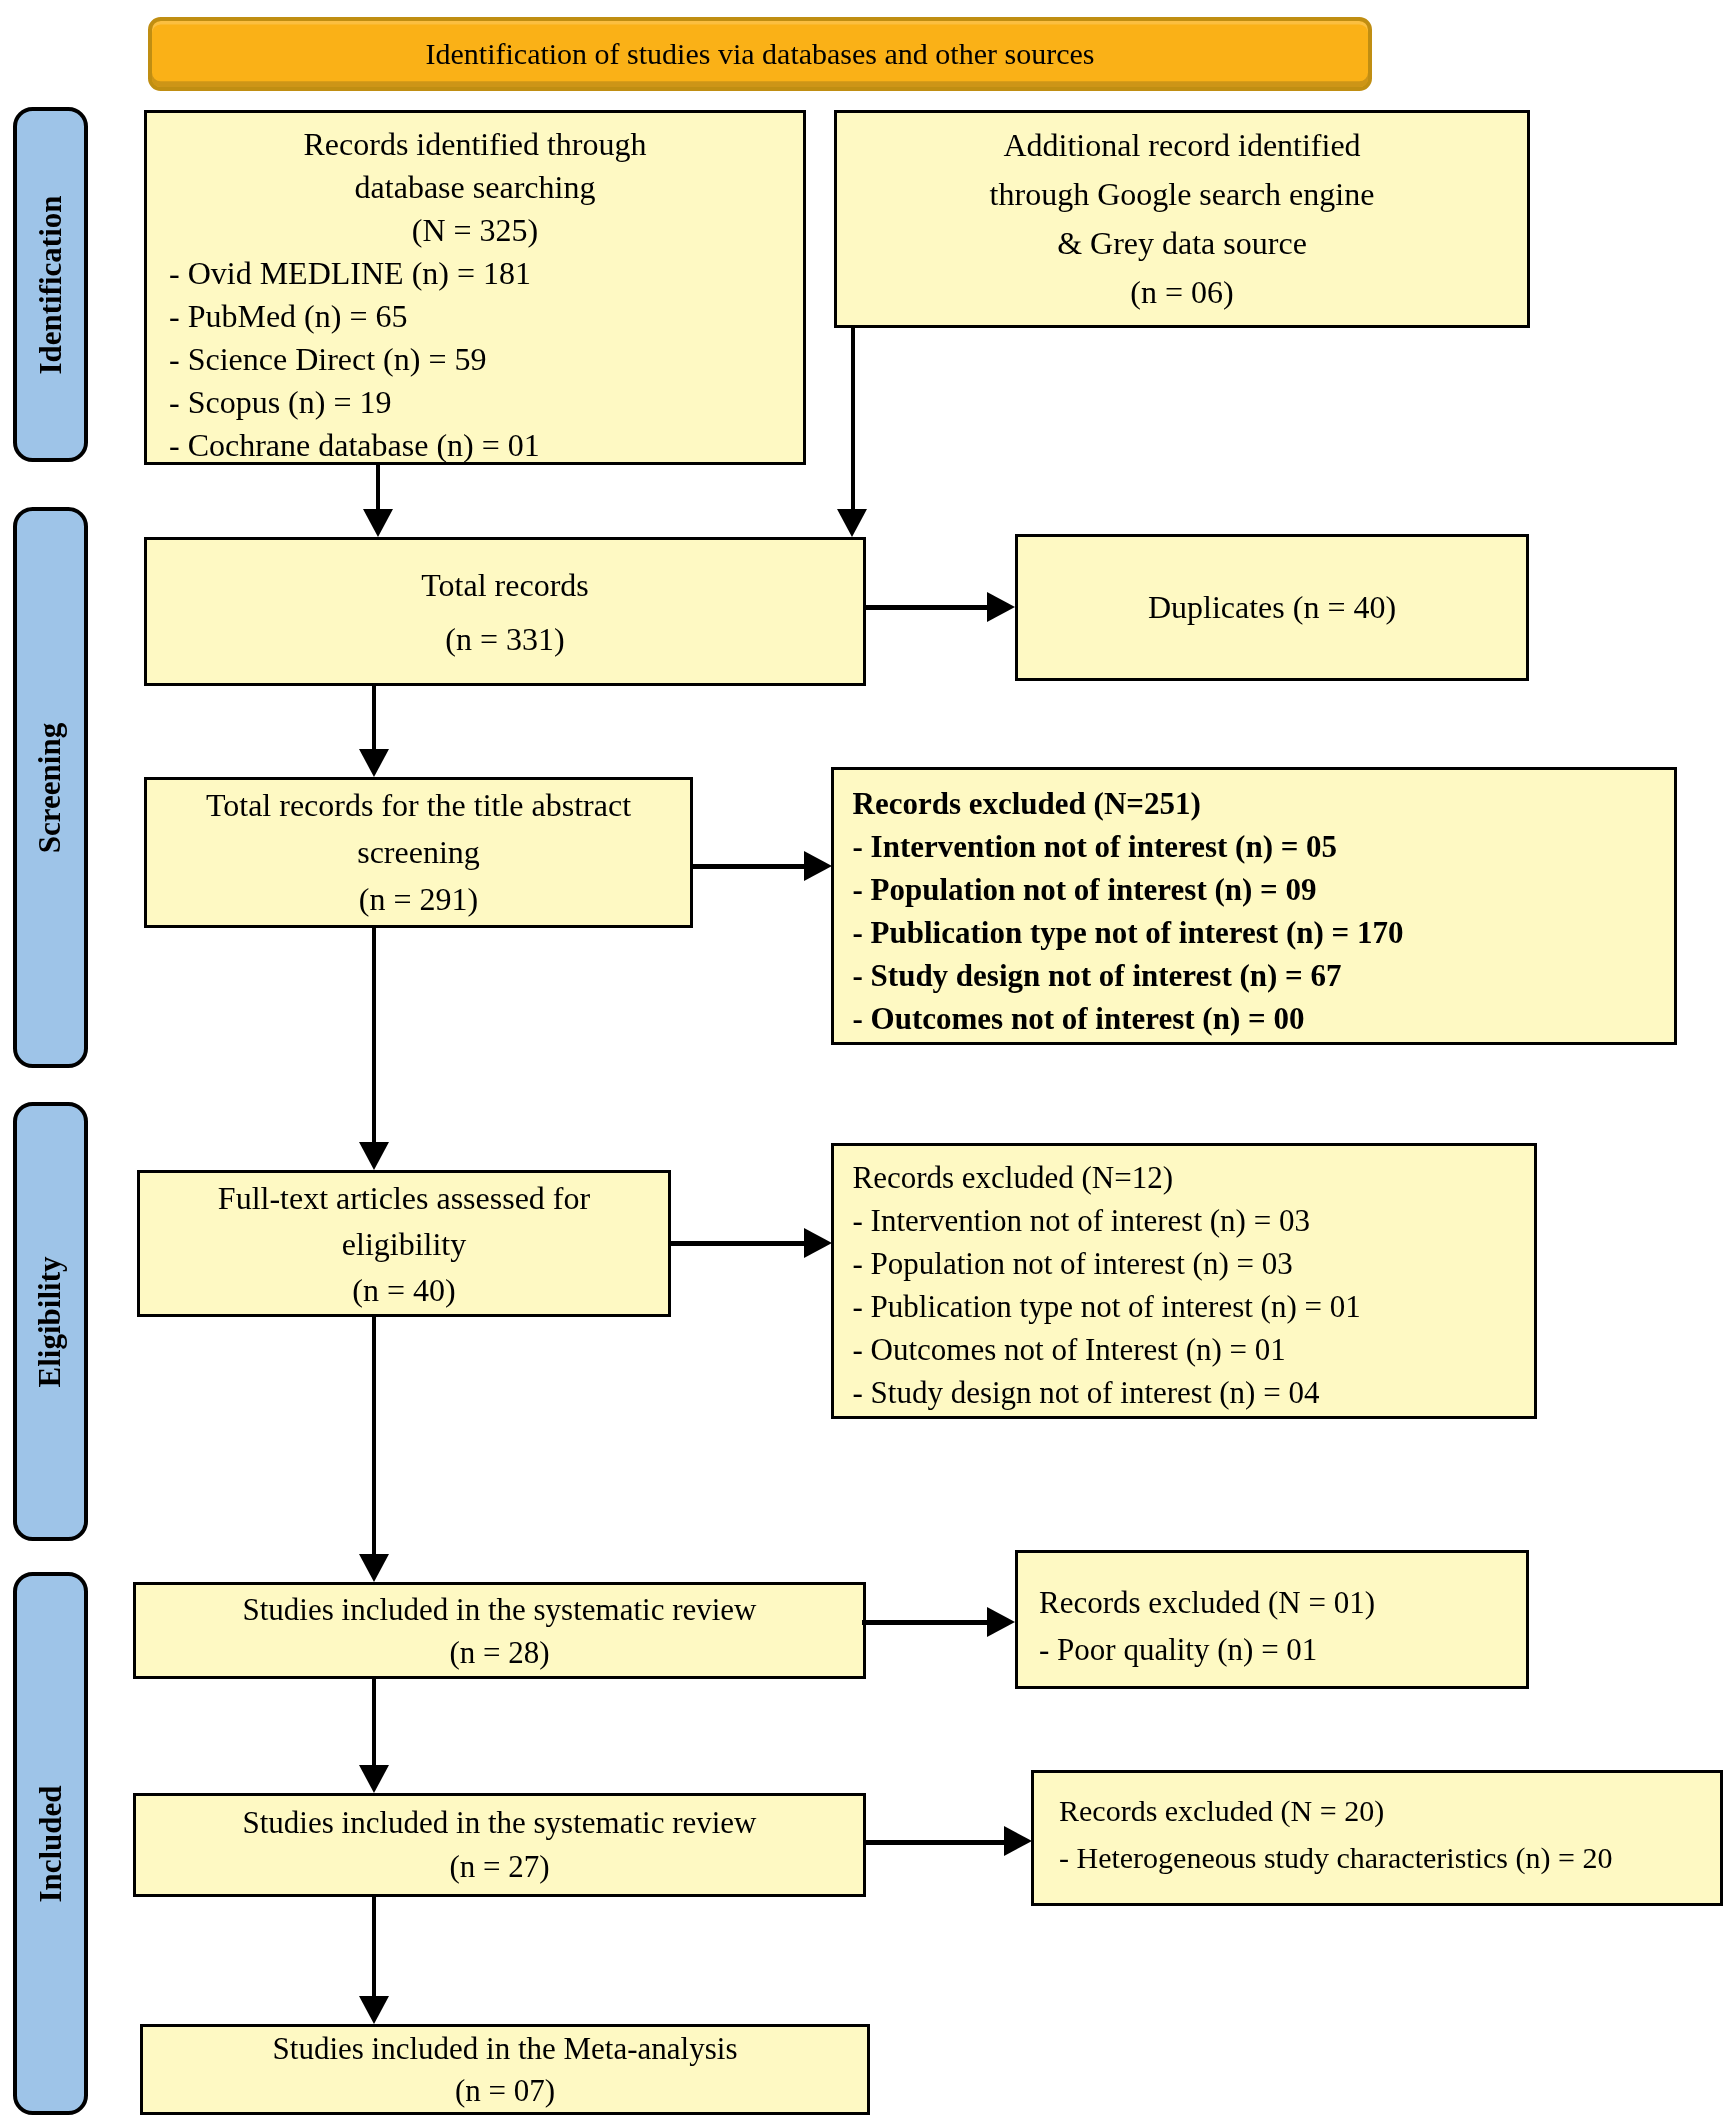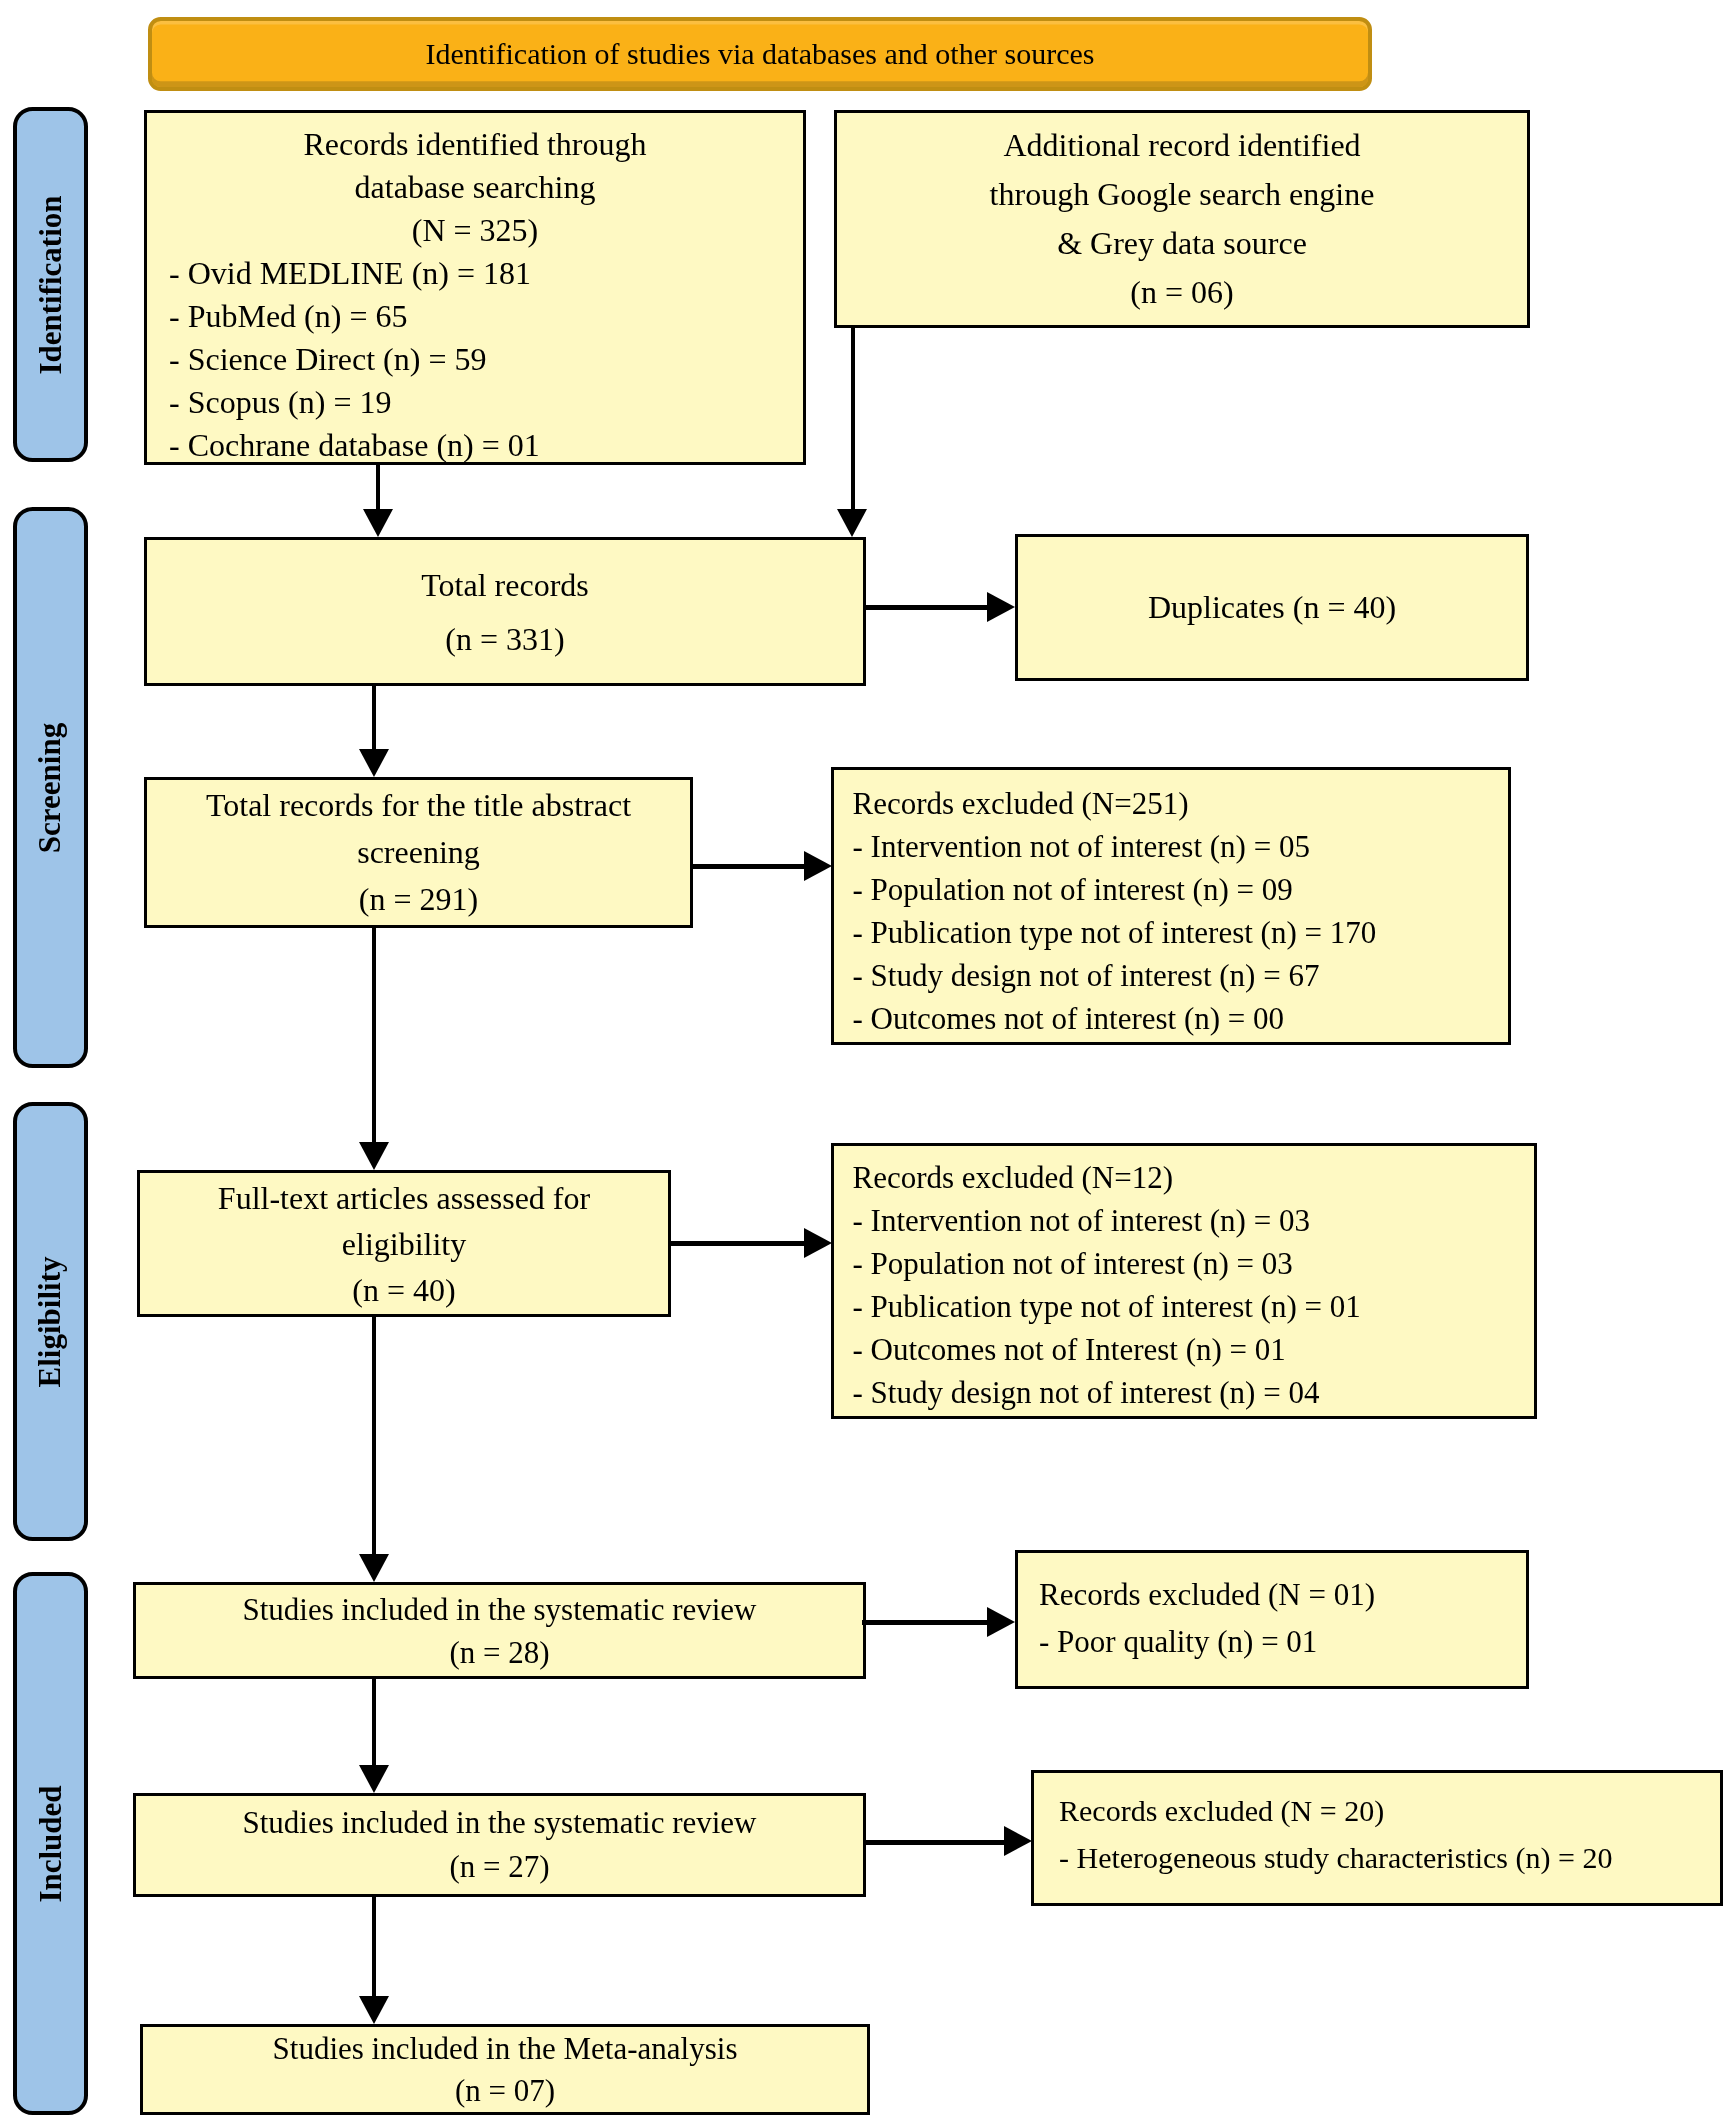--- a/index.html
+++ b/index.html
@@ -85,21 +85,21 @@
   <div class="box center" style="left:1015px; top:534px; width:514px; height:147px;">
     <div>Duplicates (n = 40)</div>
   </div>
 
   <div class="box center" style="left:144px; top:777px; width:549px; height:151px; line-height:47px;">
     <div>Total records for the title abstract</div>
     <div>screening</div>
     <div>(n = 291)</div>
   </div>
 
-  <div class="box listbox" style="left:831px; top:767px; width:680px; height:278px; padding:11.5px 18.5px; line-height:43px; font-size:31px;">
+  <div class="box listbox" style="left:831px; top:767px; width:846px; height:278px; padding:11.5px 18.5px; line-height:43px; font-size:31px;font-weight:bold;">
     <div class="heading">Records excluded (N=251)</div>
     <div class="item">- Intervention not of interest (n) = 05</div>
     <div class="item">- Population not of interest (n) = 09</div>
     <div class="item">- Publication type not of interest (n) = 170</div>
     <div class="item">- Study design not of interest (n) = 67</div>
     <div class="item">- Outcomes not of interest (n) = 00</div>
   </div>
 
   <div class="box center" style="left:137px; top:1170px; width:534px; height:147px; line-height:46px;">
     <div>Full-text articles assessed for</div>
@@ -114,21 +114,21 @@
     <div class="item">- Publication type not of interest (n) = 01</div>
     <div class="item">- Outcomes not of Interest (n) = 01</div>
     <div class="item">- Study design not of interest (n) = 04</div>
   </div>
 
   <div class="box center" style="left:133px; top:1582px; width:733px; height:97px; line-height:43px; font-size:31px;">
     <div>Studies included in the systematic review</div>
     <div>(n = 28)</div>
   </div>
 
-  <div class="box listbox" style="left:1015px; top:1550px; width:514px; height:139px; padding:18px 21px; line-height:47px; font-size:31px;">
+  <div class="box listbox" style="left:1015px; top:1550px; width:514px; height:139px; padding:26px 21px; line-height:47px; font-size:31px;">
     <div class="heading">Records excluded (N = 01)</div>
     <div class="item">- Poor quality (n) = 01</div>
   </div>
 
   <div class="box center" style="left:133px; top:1793px; width:733px; height:104px; line-height:44px; font-size:31px;">
     <div>Studies included in the systematic review</div>
     <div>(n = 27)</div>
   </div>
 
   <div class="box listbox" style="left:1031px; top:1770px; width:692px; height:136px; padding:14px 25px; line-height:47px; font-size:30px;">

